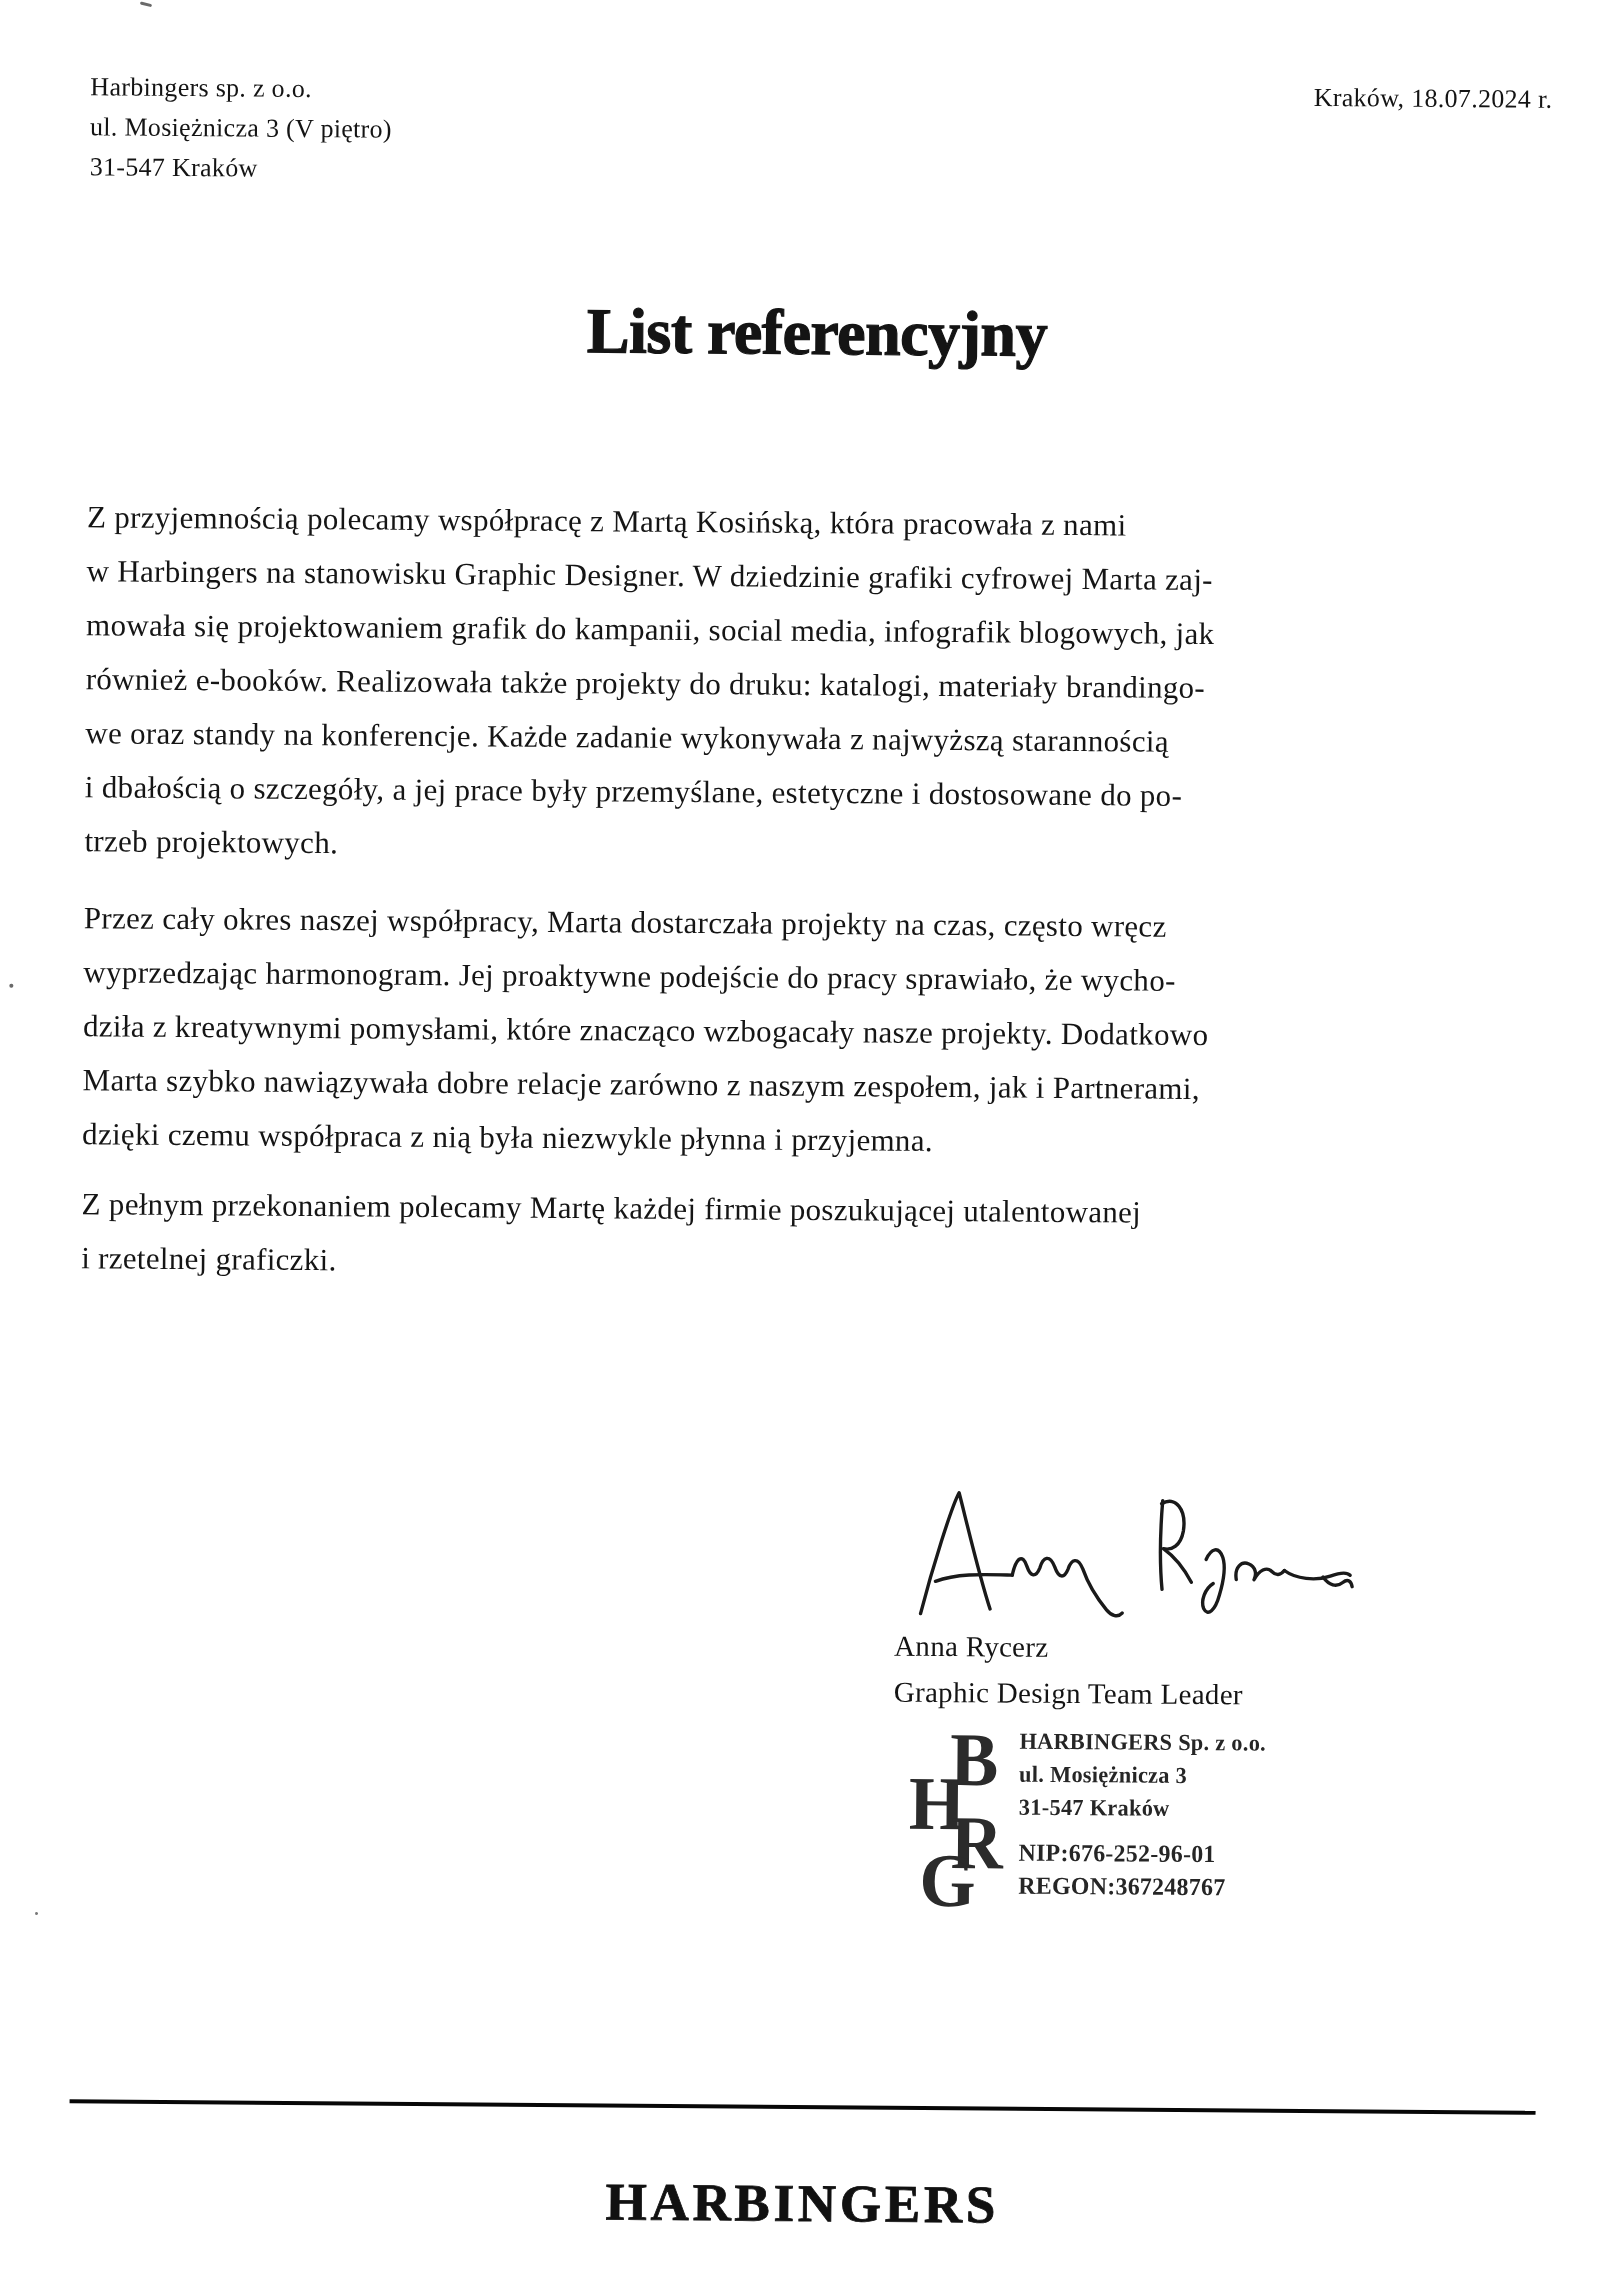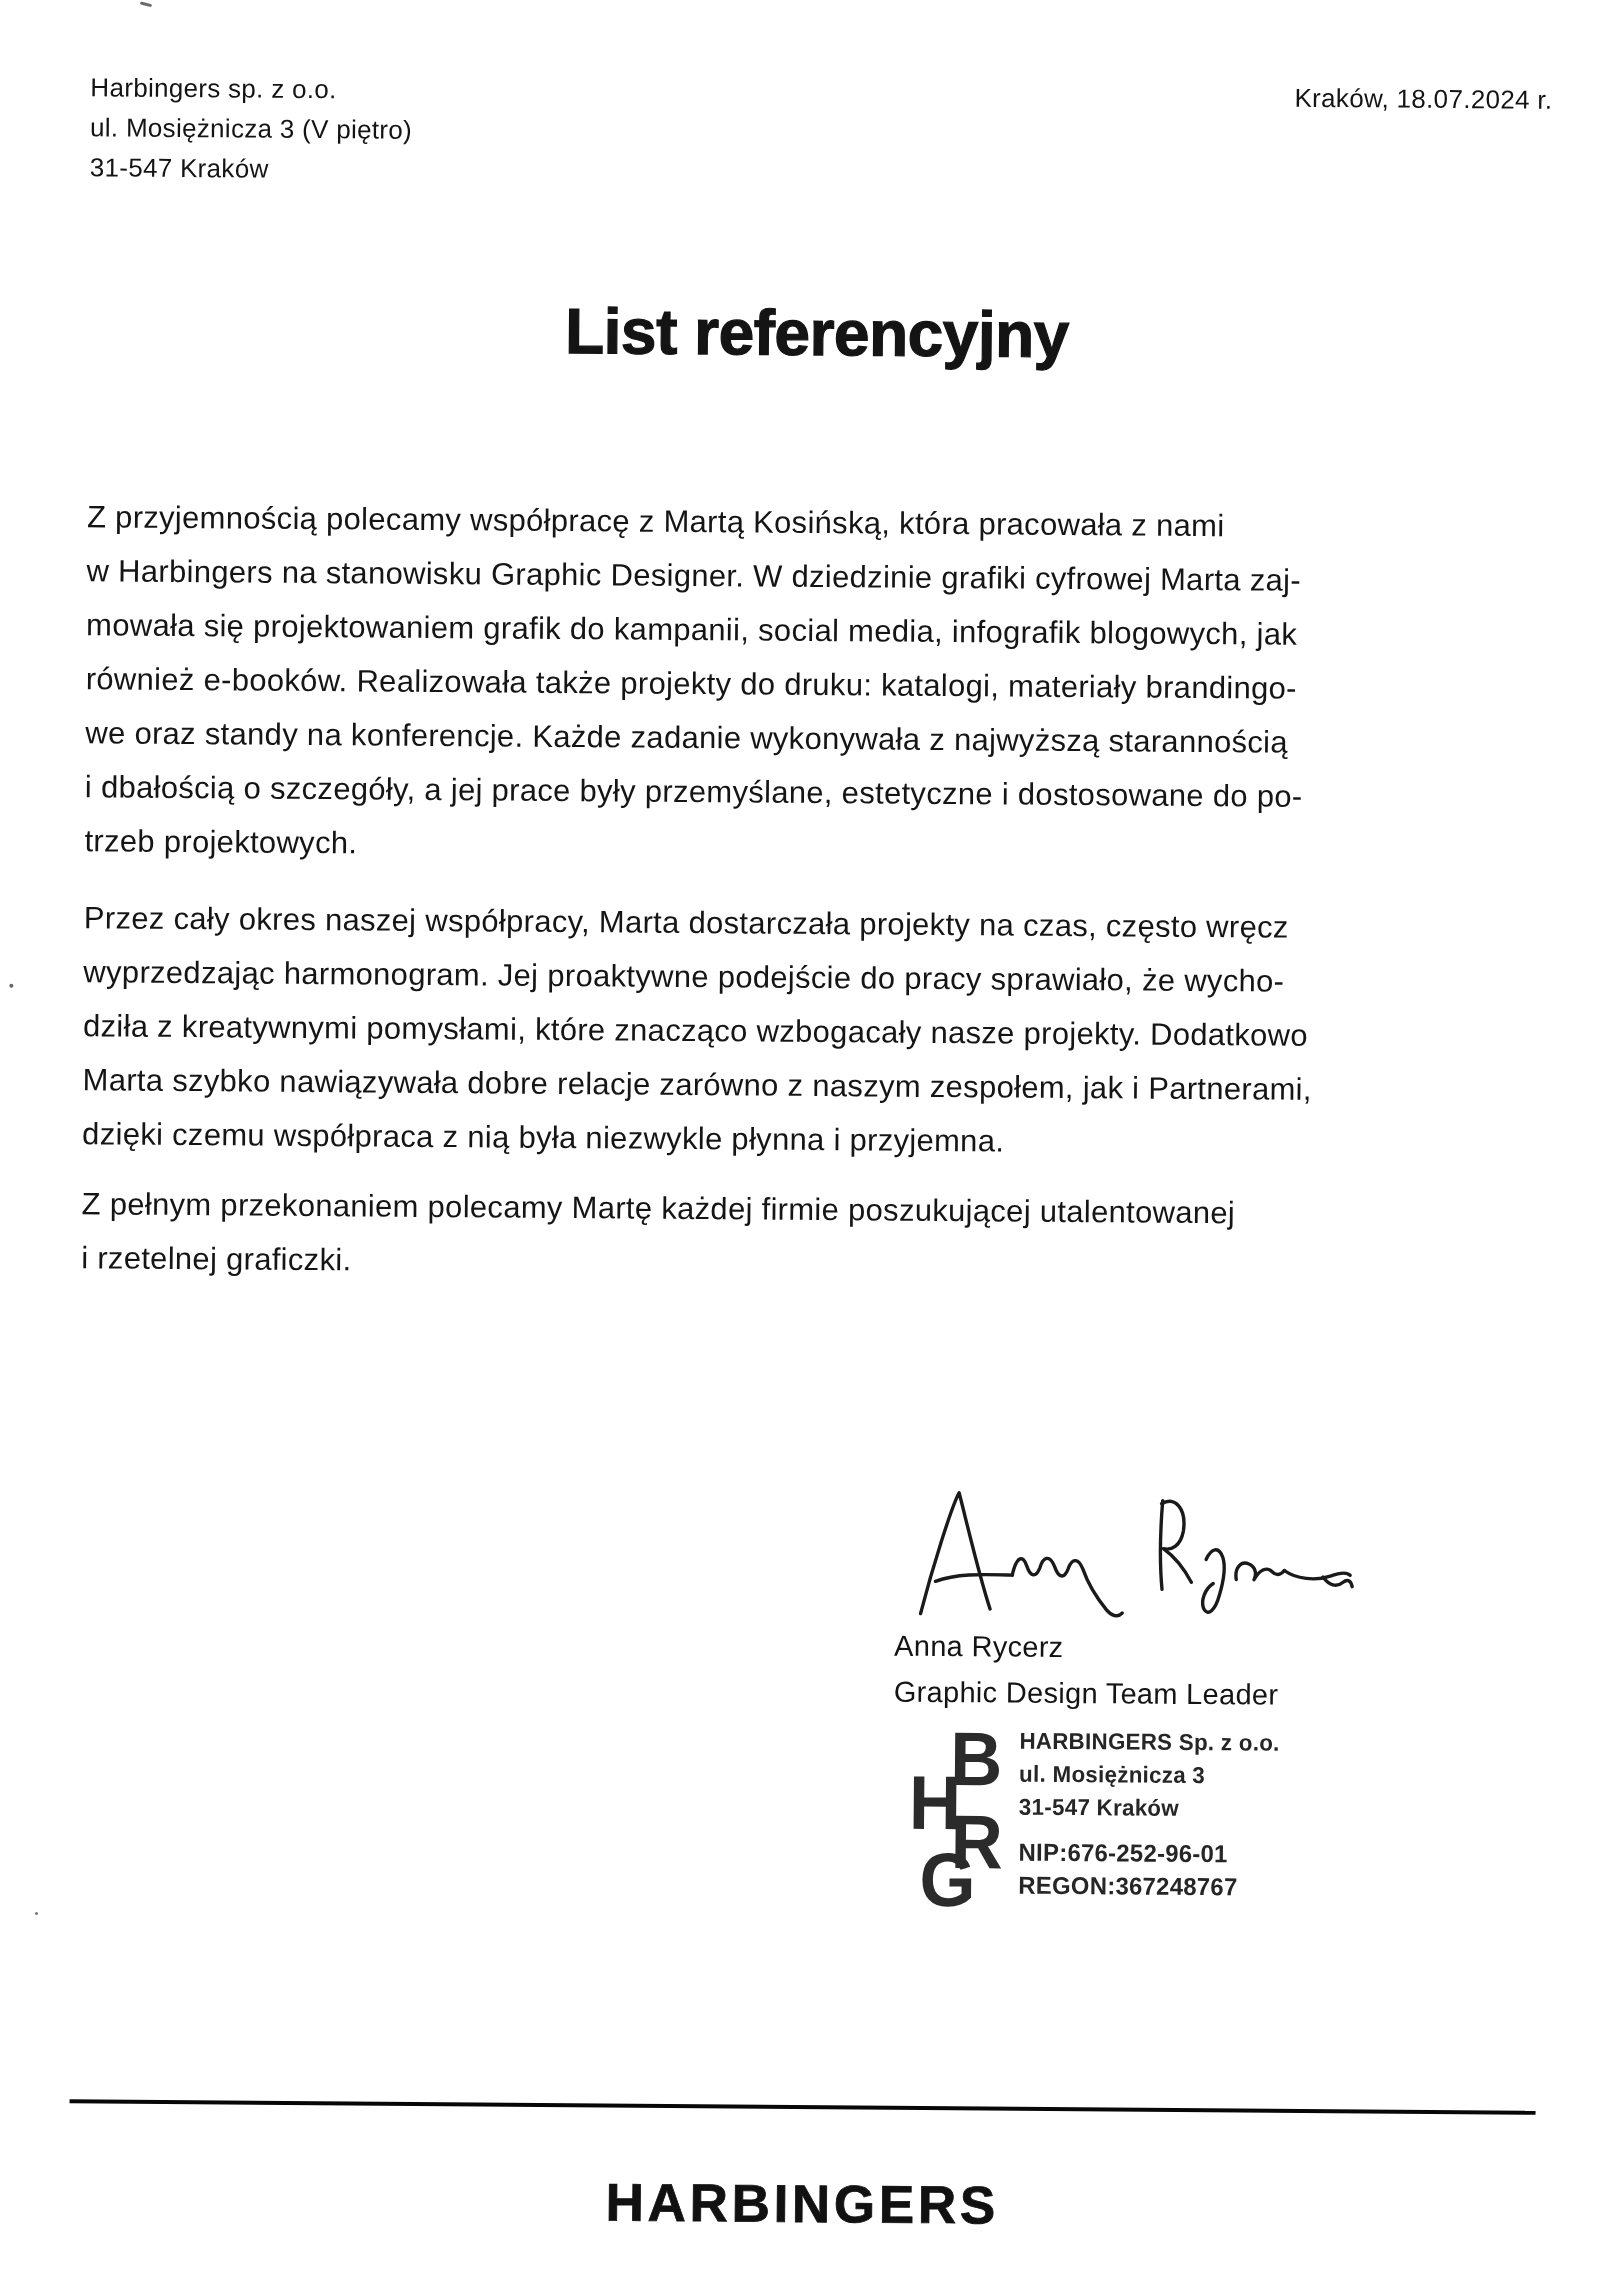--- a/index.html
+++ b/index.html
@@ -1,21 +1,21 @@
 <!DOCTYPE html>
 <html style="font-size:8.4px"><head>
 <meta charset="utf-8">
 <style>
   html,body{margin:0;padding:0;background:#e8e8e8;}
   .page{
     position:relative;
     width:1623px;height:2295px;
     background:#ffffff;
     overflow:hidden;
-    font-family:Liberation Sans, sans-serif;
+    font-family:Liberation Serif, serif;
     color:#141414;
   }
   .scan{position:absolute;inset:0;transform:rotate(0.45deg);transform-origin:50% 45%;}
 
   
   .sender{position:absolute;left:83px;top:73px;font-size:26px;line-height:40px;letter-spacing:0.3px;}
   .dateline{position:absolute;right:78px;top:79px;font-size:26px;letter-spacing:0.3px;}
 
   
   .title{

